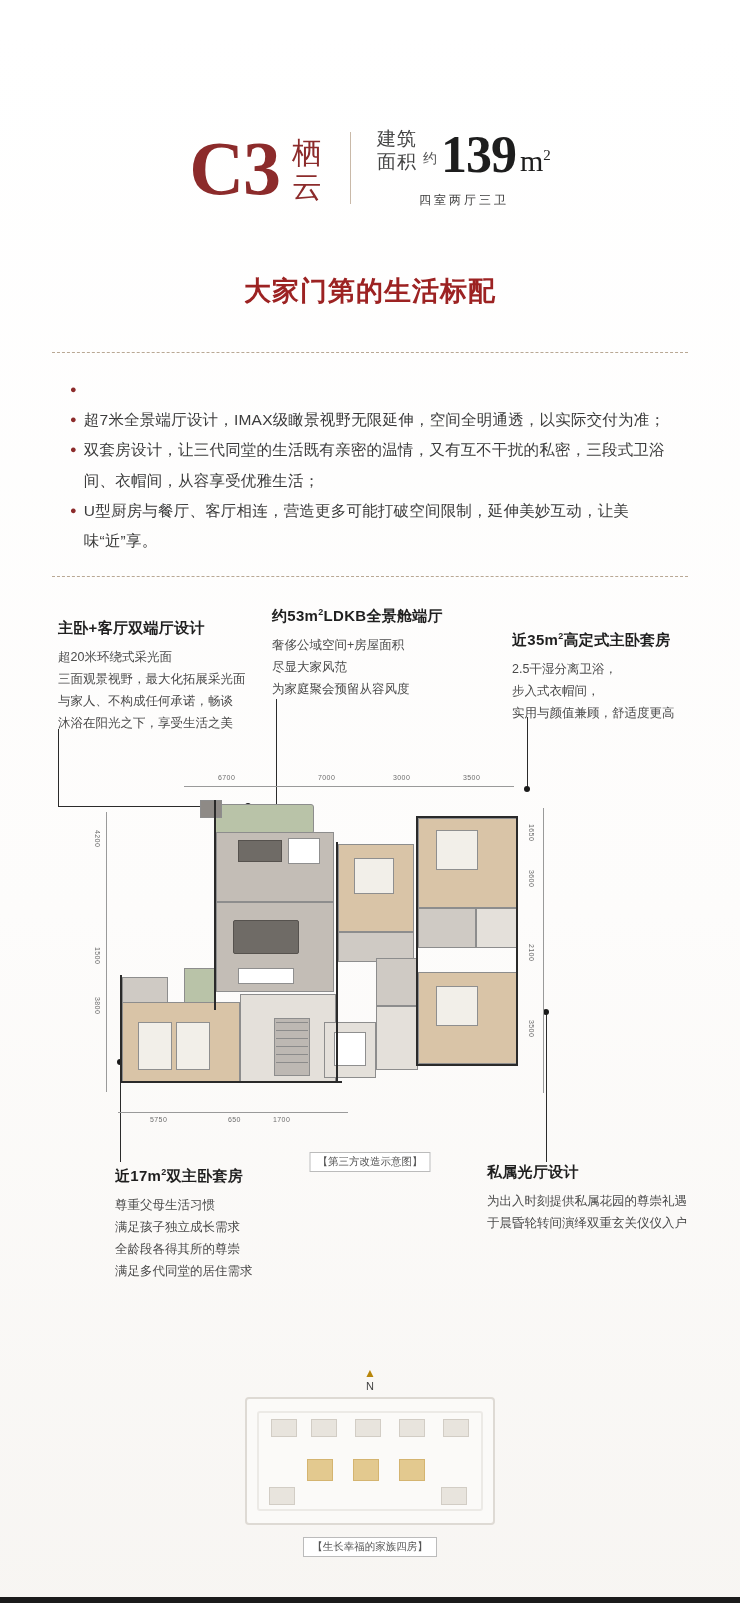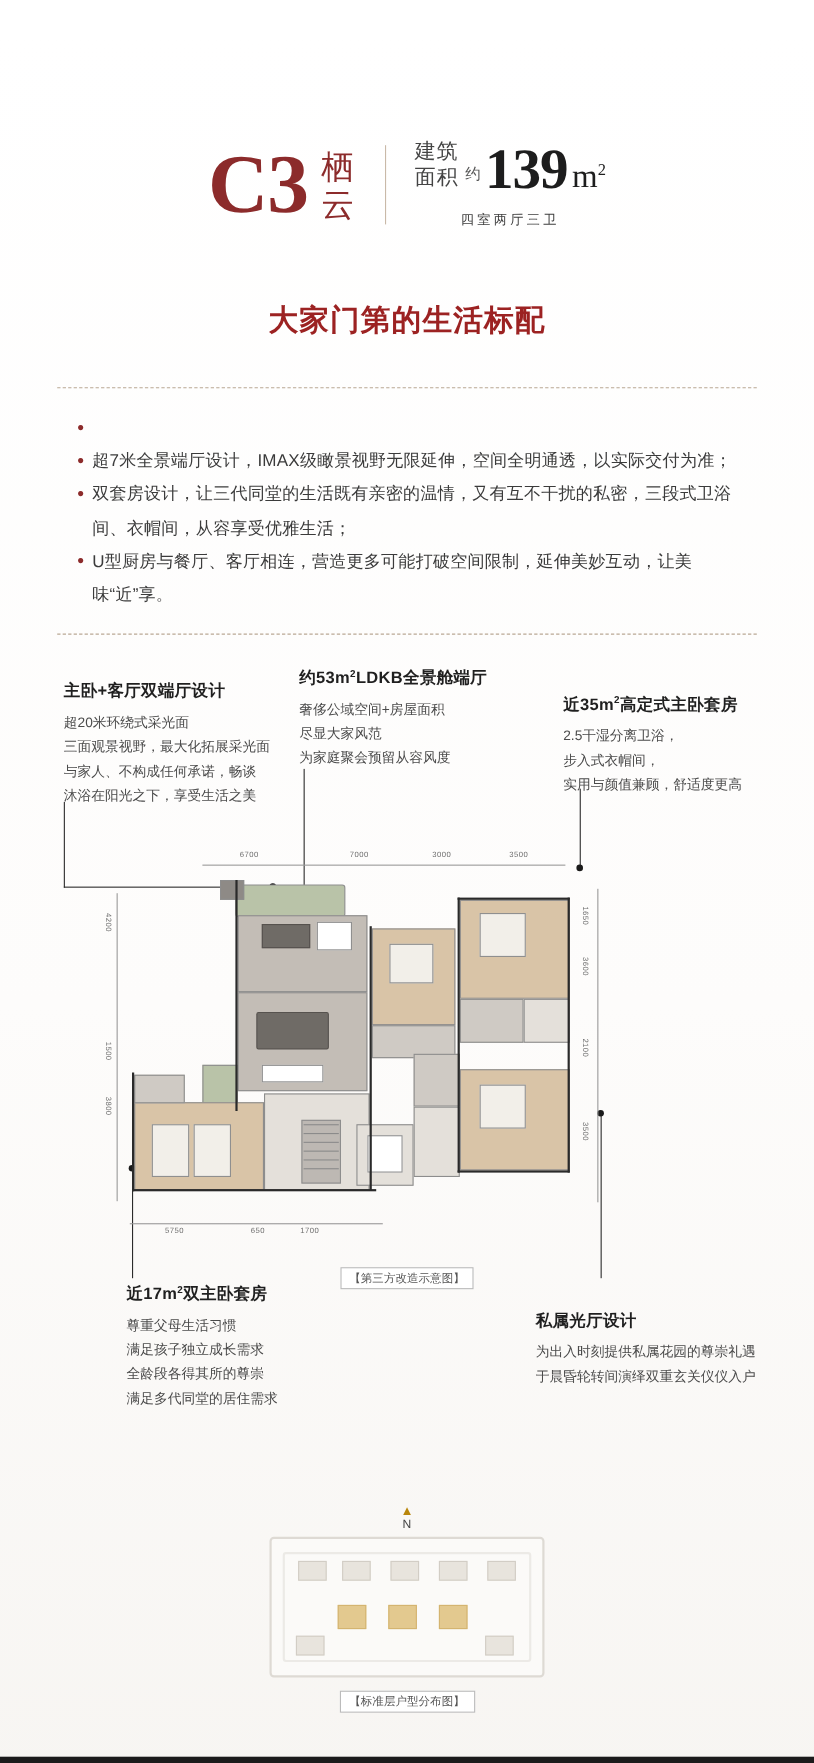--- a/index.html
+++ b/index.html
@@ -142,21 +142,21 @@
   .callout .ctitle sup { font-size: 9px; }
   .callout .cline {
     font-size: 12.5px;
     color: #4a4a4a;
     line-height: 1.75;
   }
   .co-tl { left: 58px; top: 12px; }
   .co-tm { left: 272px; top: 0px; }
   .co-tr { left: 512px; top: 24px; }
   .co-bl { left: 115px; top: 560px; }
-  .co-br { left: 487px; top: 584px; }
+  .co-br { left: 487px; top: 556px; }
 
   
   .lead { position: absolute; background: #2b2b2b; }
   .dot {
     position: absolute; width: 6px; height: 6px; border-radius: 50%;
     background: #1a1a1a;
   }
 
   
   .plan {
@@ -450,18 +450,18 @@
       <div class="bldg" style="left:66px; top:22px; width:26px; height:18px;"></div>
       <div class="bldg" style="left:110px; top:22px; width:26px; height:18px;"></div>
       <div class="bldg" style="left:154px; top:22px; width:26px; height:18px;"></div>
       <div class="bldg" style="left:198px; top:22px; width:26px; height:18px;"></div>
       <div class="bldg hl" style="left:62px; top:62px; width:26px; height:22px;"></div>
       <div class="bldg hl" style="left:108px; top:62px; width:26px; height:22px;"></div>
       <div class="bldg hl" style="left:154px; top:62px; width:26px; height:22px;"></div>
       <div class="bldg" style="left:24px; top:90px; width:26px; height:18px;"></div>
       <div class="bldg" style="left:196px; top:90px; width:26px; height:18px;"></div>
     </div>
-    <div class="sitemap-cap">【标准层户型分布图】</div>
+    <div class="sitemap-cap">【生长幸福的家族四房】</div>
   </div>
 
   <div class="footer">本广告所载的图片、文字及其他资料仅供参考，不作为要约或承诺，出卖人与买受人之间的权利义务关系以双方签订的商品房买卖合同及其附件的约定为准。本资料所发布的内容为编制日前的情况，出卖人保留对宣传资料修改的权利，敬请留意最新资料。本项目推广名为「栖云」，房屋面积、装修标准、交付标准及配套设施等以政府最终批准的规划方案、施工图及商品房买卖合同约定为准。相关设施设备及景观绿化的呈现效果受实际施工、季节气候等因素影响，以实际交付为准。本资料内所涉及的周边配套、交通、学校、商业等信息来源于公开渠道，仅供参考，不构成任何承诺，具体以政府规划及实际建成为准。本公司保留最终解释权。编制日期：2023年。</div>
 
 </div>
 
 </body></html>

